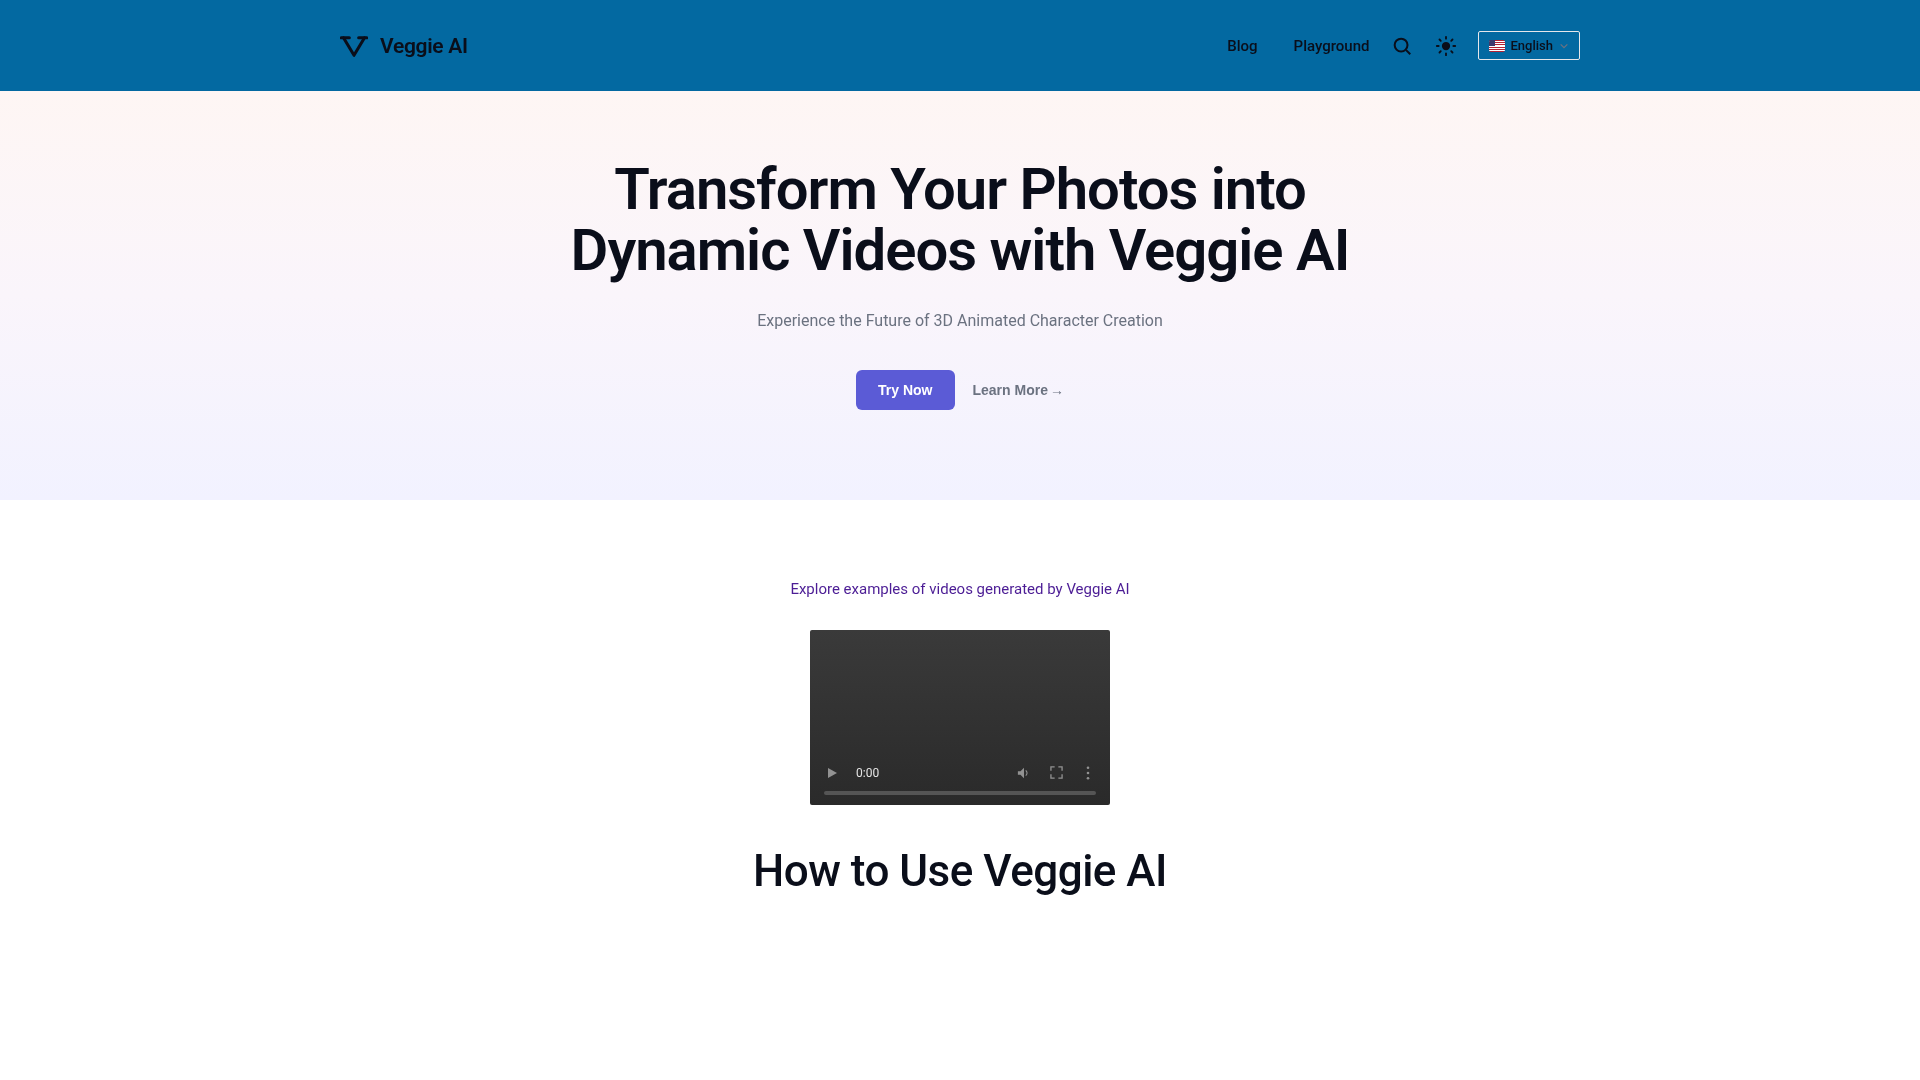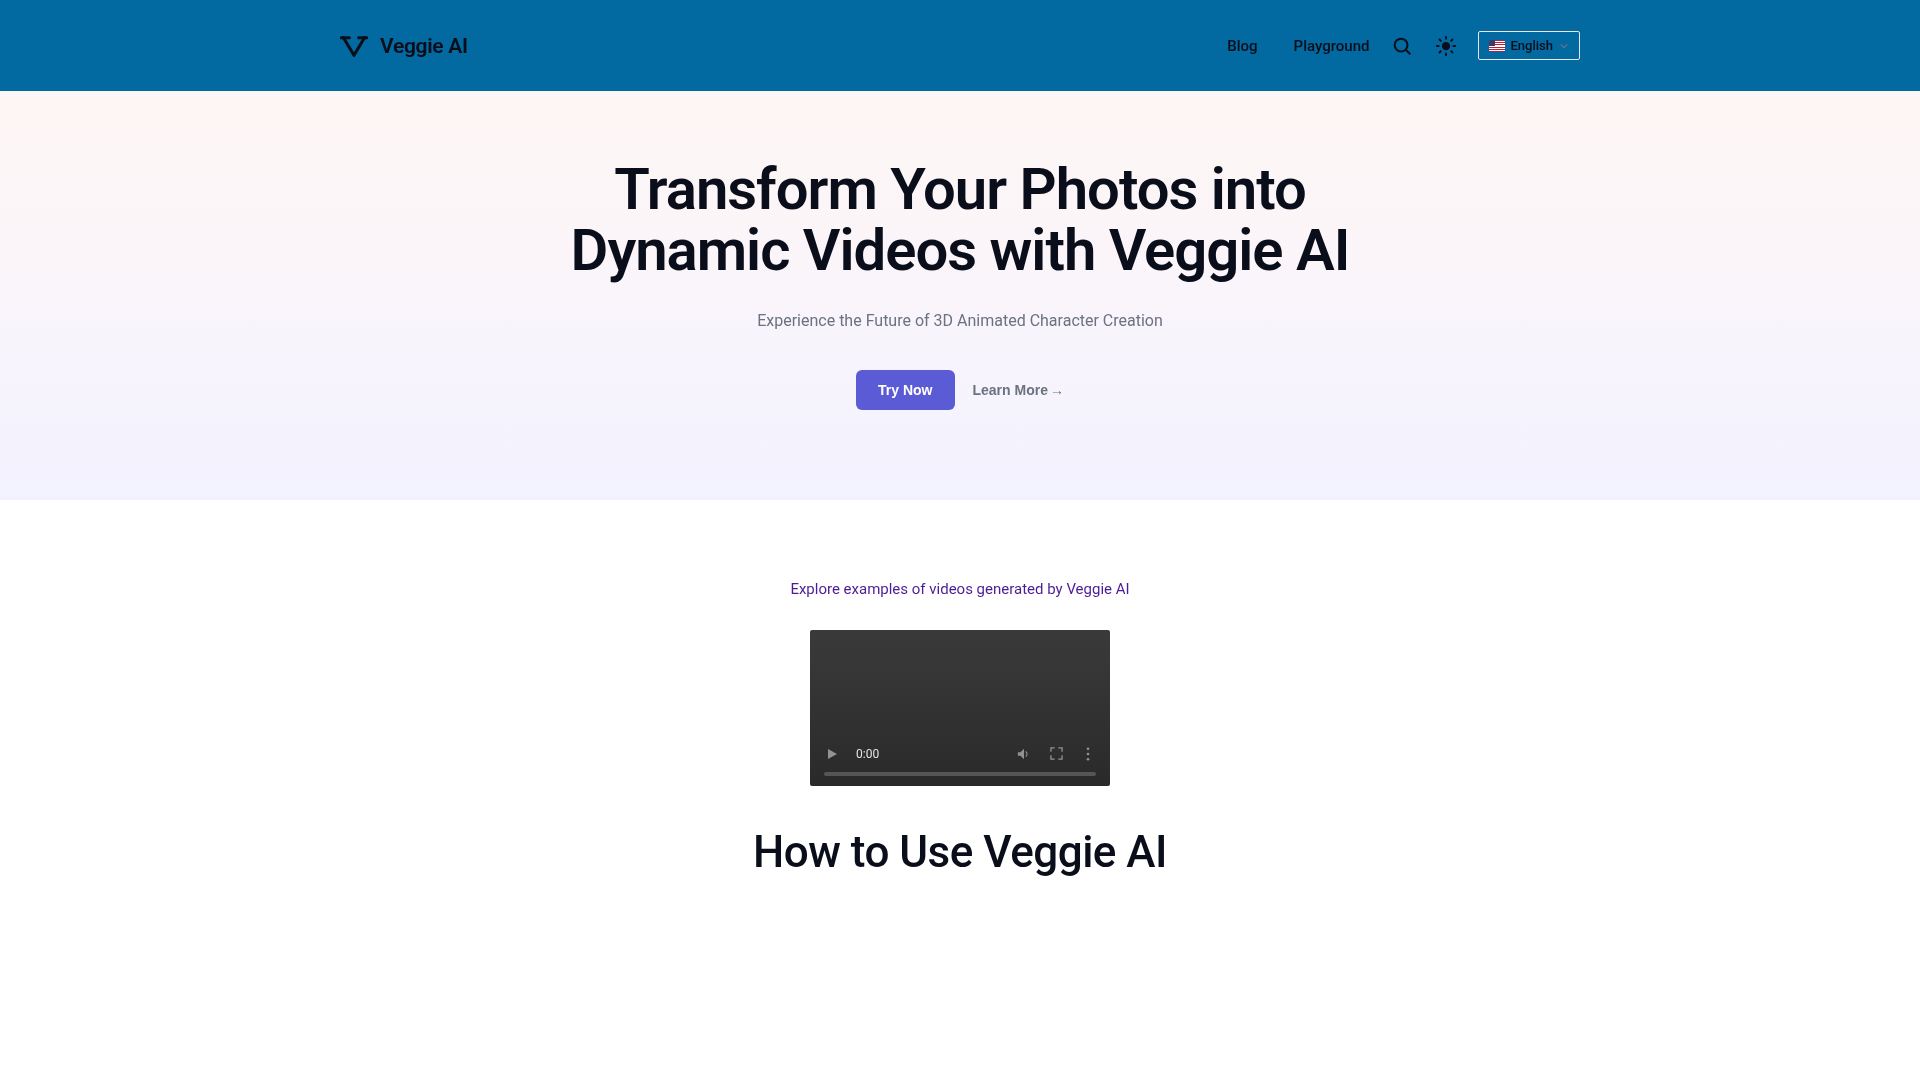--- a/index.html
+++ b/index.html
@@ -168,21 +168,21 @@
       color: #0a0e1a;
     }
     .section-subtitle {
       margin-top: 32px;
       font-size: 15px;
       color: #4c1d95;
     }
     .video-player {
       margin: 32px auto 0;
       width: 300px;
-      height: 156px;
+      height: 175px;
       background: linear-gradient(180deg, #3a3a3a 0%, #2a2a2a 100%);
       border-radius: 2px;
       position: relative;
       display: flex;
       flex-direction: column;
       justify-content: flex-end;
     }
     .video-controls {
       display: flex;
       align-items: center;

